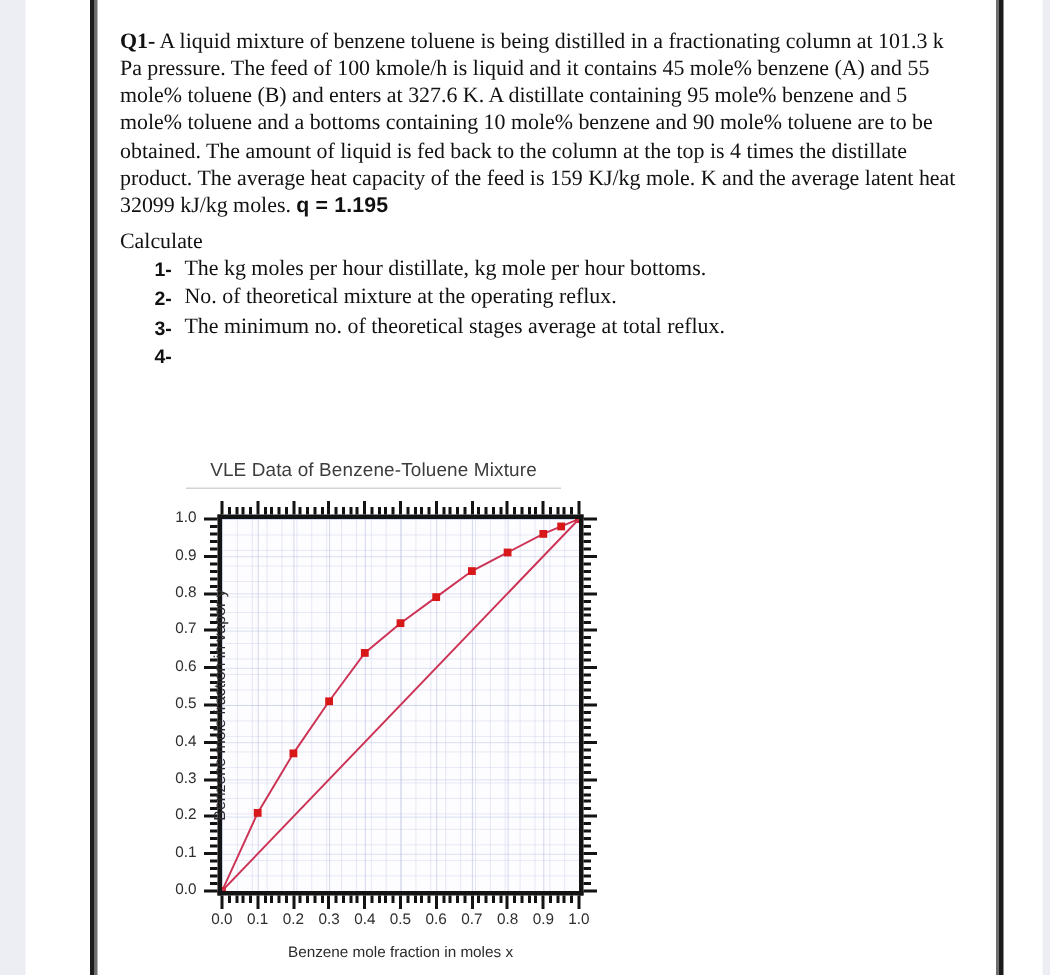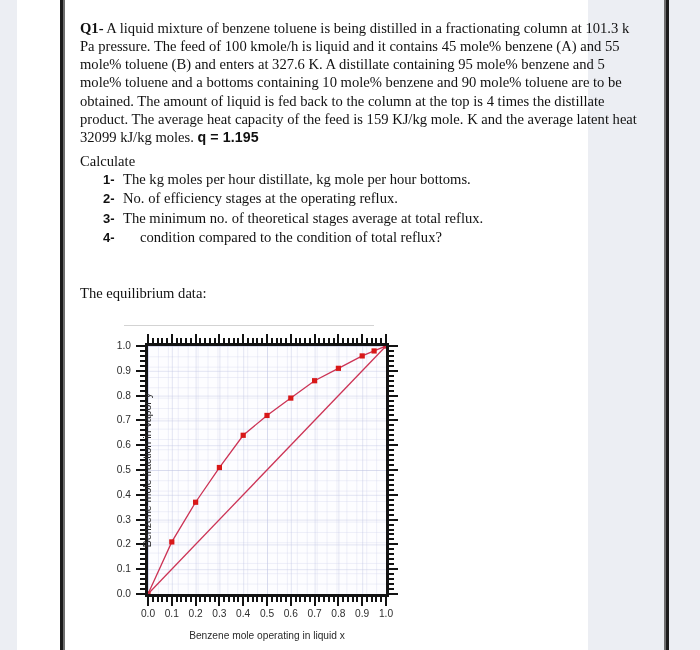--- a/index.html
+++ b/index.html
@@ -13,21 +13,21 @@
     font-family: "Liberation Serif", serif;
     overflow: hidden;
     position: relative;
   }
 
   
   #page-outer {
     position: absolute;
     left: 17px;
     top: 0;
-    width: 571px;
+    width: 678px;
     height: 650px;
     background: #ffffff;
   }
   #page-rule-left {
     position: absolute;
     left: 43px;
     top: 0;
     width: 3px;
     height: 650px;
     background: #1b1b1b;
@@ -248,35 +248,35 @@
 
     <div id="calculate-line">Calculate</div>
 
     <div id="enum-list">
       <div class="enum-row">
         <span class="enum-num">1-</span>
         <span class="enum-text"><span>The kg moles per hour distillate, kg mole per hour bottoms.</span></span>
       </div>
       <div class="enum-row">
         <span class="enum-num">2-</span>
-        <span class="enum-text"><span>No. of efficiency stages at the operating reflux.</span></span>
+        <span class="enum-text"><span>No. of theoretical mixture at the operating reflux.</span></span>
       </div>
       <div class="enum-row">
         <span class="enum-num">3-</span>
         <span class="enum-text"><span>The minimum no. of theoretical stages average at total reflux.</span></span>
       </div>
       <div class="enum-row">
         <span class="enum-num">4-</span>
-        <span class="enum-text"><span class="cont">condition compared to the condition of total reflux?</span></span>
+        <span class="enum-text"></span>
       </div>
     </div>
 
-    <div id="equilibrium-caption">The equilibrium data:</div>
 
     <div id="chart-wrap">
+      <div id="chart-title">VLE Data of Benzene-Toluene Mixture</div>
       <div id="chart-title-rule"></div>
 
       <div id="plot-frame">
         <div id="plot-bg"></div>
 
         <svg id="plot-svg" viewBox="0 0 238 248" preserveAspectRatio="none">
           <defs>
             <pattern id="minorgrid" width="9.92" height="10.33" patternUnits="userSpaceOnUse">
               <path d="M 9.92 0 L 0 0 0 10.33" fill="none" stroke="#cfd3ec" stroke-width="0.7"></path>
             </pattern>
@@ -538,18 +538,18 @@
             <div class="tick tick-h-minor" style="left: 232.24px; top: -8px;"></div>
             <div class="tick tick-h-major" style="left: 237px; top: -12px;"></div>
           </div>
 
         <div class="axis-line" id="axis-left"></div>
         <div class="axis-line" id="axis-right"></div>
         <div class="axis-line" id="axis-top"></div>
         <div class="axis-line" id="axis-bottom"></div>
 
         <div id="ylabel-title">Benzene mole fraction in vapor y</div>
-        <div id="xlabel-title">Benzene mole operating in liquid x</div>
+        <div id="xlabel-title">Benzene mole fraction in moles x</div>
       </div>
     </div>
 
   </div>
 </div>
 
 </body></html>

